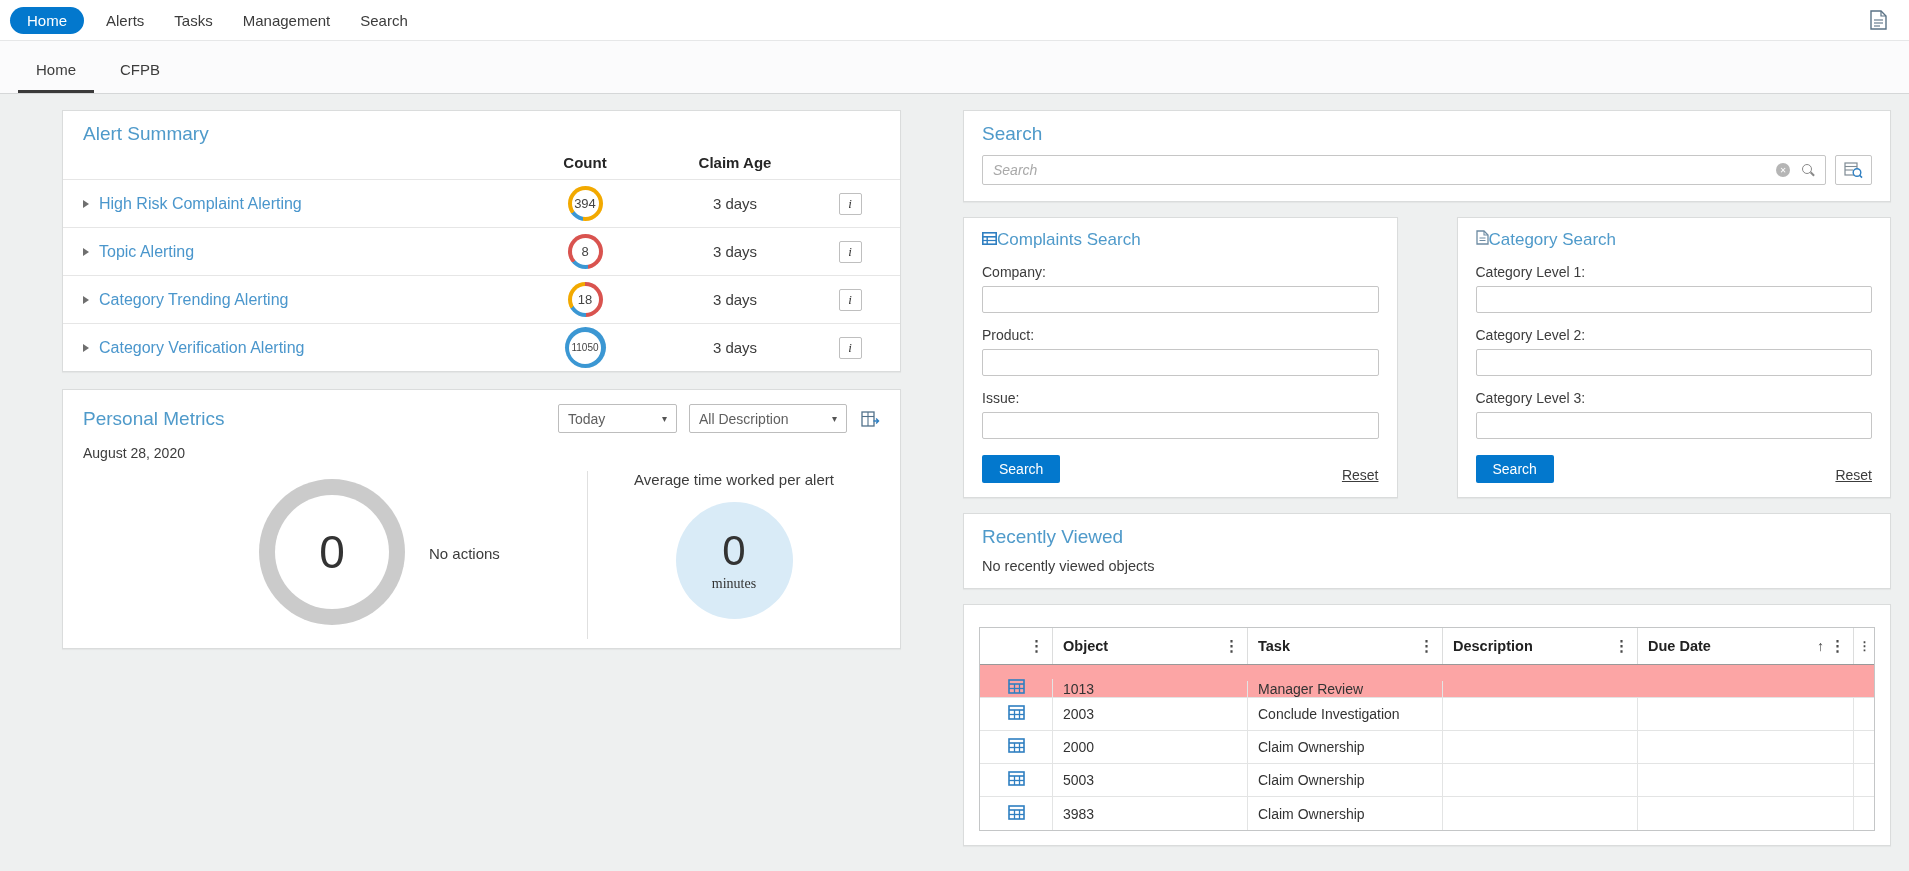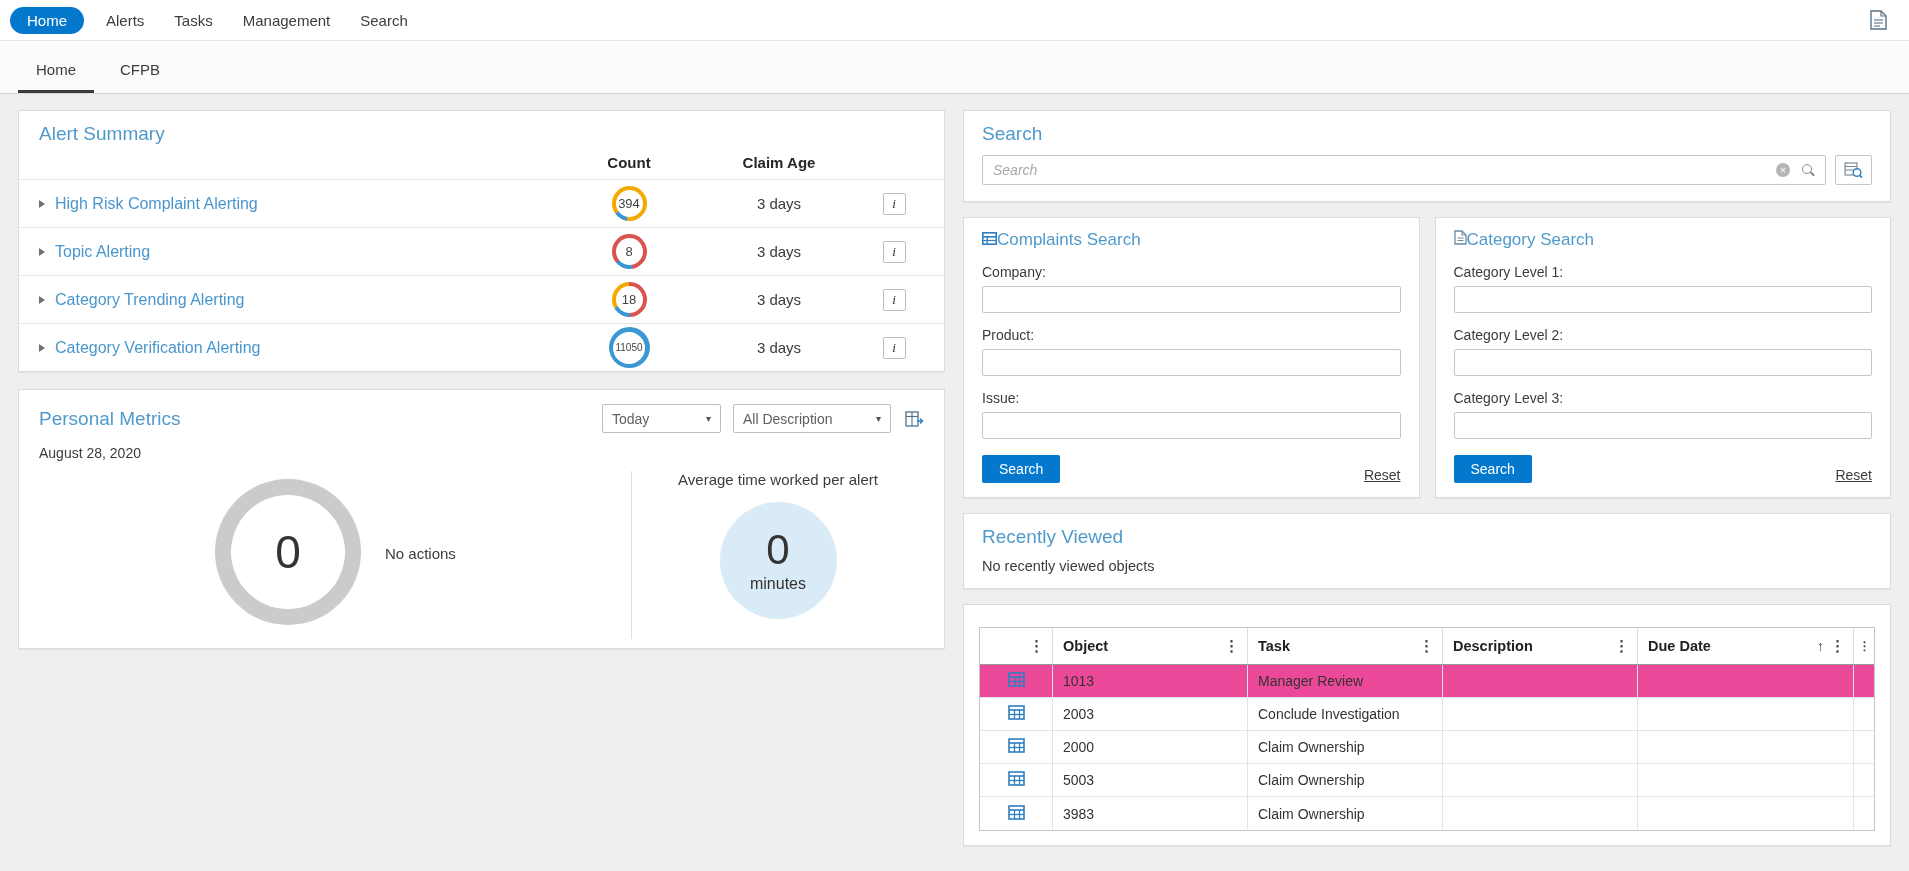--- a/index.html
+++ b/index.html
@@ -34,21 +34,21 @@
     font-size:15px; color:#3c3c3c; padding:0 22px 15px; position:relative; cursor:pointer;
   }
   .tab.active::after {
     content:""; position:absolute; left:4px; right:4px; bottom:0; height:3px; background:#3a3a3a;
   }
 
   
   .content { display:flex; gap:18px; padding:16px 18px; align-items:flex-start; }
   .col-left  { width:929px; display:flex; flex-direction:column; gap:17px; }
   .col-right { flex:1; display:flex; flex-direction:column; gap:15px; }
-  .card { background:#fff; border:1px solid #dadcdc; box-shadow:0 1px 1px rgba(0,0,0,0.04); }
+  .card { background:#fff; border:1px solid #dadcdc; box-shadow:0 1px 1px rgba(0,0,0,0.04);margin-left:44px; }
   .card-title { color:#4f9aca; font-size:19px; font-weight:400; margin:0; }
 
   
   .alert-card { padding-top:12px; }
   .alert-card .card-title { padding:0 20px; }
   .as-header { display:flex; padding:9px 20px 8px; font-size:15px; font-weight:700; color:#262626; }
   .as-label-col { flex:1; display:flex; align-items:center; }
   .as-count-col { width:130px; display:flex; align-items:center; justify-content:center; text-align:center; }
   .as-age-col   { width:170px; display:flex; align-items:center; justify-content:center; text-align:center; }
   .as-info-col  { width:60px;  display:flex; align-items:center; justify-content:center; }
@@ -108,21 +108,21 @@
   }
   .no-actions { font-size:15px; color:#3c3c3c; margin-left:24px; margin-top:78px; }
   .pm-divider { width:1px; height:168px; background:#e0e0e0; margin-left:auto; margin-top:4px; }
   .pm-right { width:292px; display:flex; flex-direction:column; align-items:center; }
   .avg-title { font-size:15px; color:#3c3c3c; margin-top:4px; }
   .avg-circle {
     width:117px; height:117px; border-radius:50%; background:#d9ebf7;
     display:flex; flex-direction:column; align-items:center; justify-content:center; margin-top:14px;
   }
   .avg-value { font-size:42px; color:#333; line-height:1; }
-  .avg-unit  { font-size:16px; color:#333; margin-top:4px; }
+  .avg-unit  { font-size:14px; color:#333; margin-top:4px;font-family:Liberation Serif, serif; }
 
   
   .search-card { padding:12px 18px 16px; }
   .search-row { display:flex; align-items:center; margin-top:10px; }
   .search-input-wrap { flex:1; position:relative; }
   .search-input {
     width:100%; height:30px; border:1px solid #c6c6c6; border-radius:2px;
     padding:0 62px 0 10px; font-size:14px; font-family:inherit; color:#444;
   }
   .search-input::placeholder { color:#a9a9a9; font-style:italic; }
@@ -171,21 +171,21 @@
     font-size:14.5px; font-weight:700; color:#222;
     border-right:1px solid #dcdddd;
   }
   .th:last-child { border-right:none; }
   .kebab { font-size:15px; font-weight:700; color:#4a4a4a; margin-left:auto; padding:0 2px; cursor:pointer; }
   .kebab.sm { font-size:12px; margin-left:0; padding:0; }
   .sort { font-size:14px; color:#444; margin-left:auto; cursor:pointer; font-weight:400; }
   .sort + .kebab { margin-left:4px; }
   .tr { display:flex; height:33px; border-bottom:1px solid #e3e4e4; background:#fff; cursor:pointer; }
   .tr:last-child { border-bottom:none; }
-  .tr.selected { background:#ec4899; }
+  .tr.selected { background:#fca5a5;align-items:flex-end; }
   .td {
     display:flex; align-items:center; padding:0 10px;
     font-size:14px; color:#333; border-right:1px solid #e3e4e4; overflow:hidden; white-space:nowrap;
   }
   .td:last-child { border-right:none; }
   .c-icon { flex:0 0 73px; justify-content:center; }
   .c-obj  { flex:0 0 195px; }
   .c-task { flex:0 0 195px; }
   .c-desc { flex:0 0 195px; }
   .c-due  { flex:0 0 216px; }

